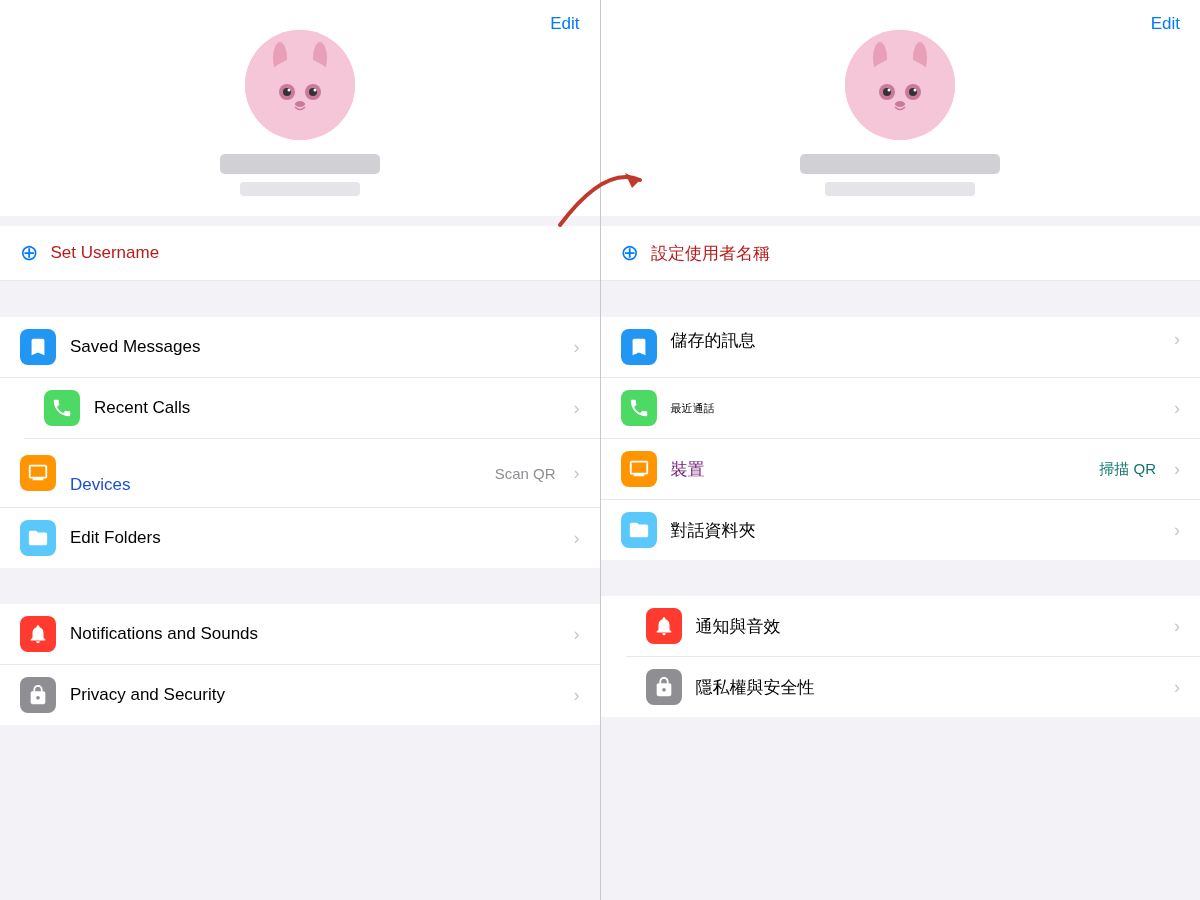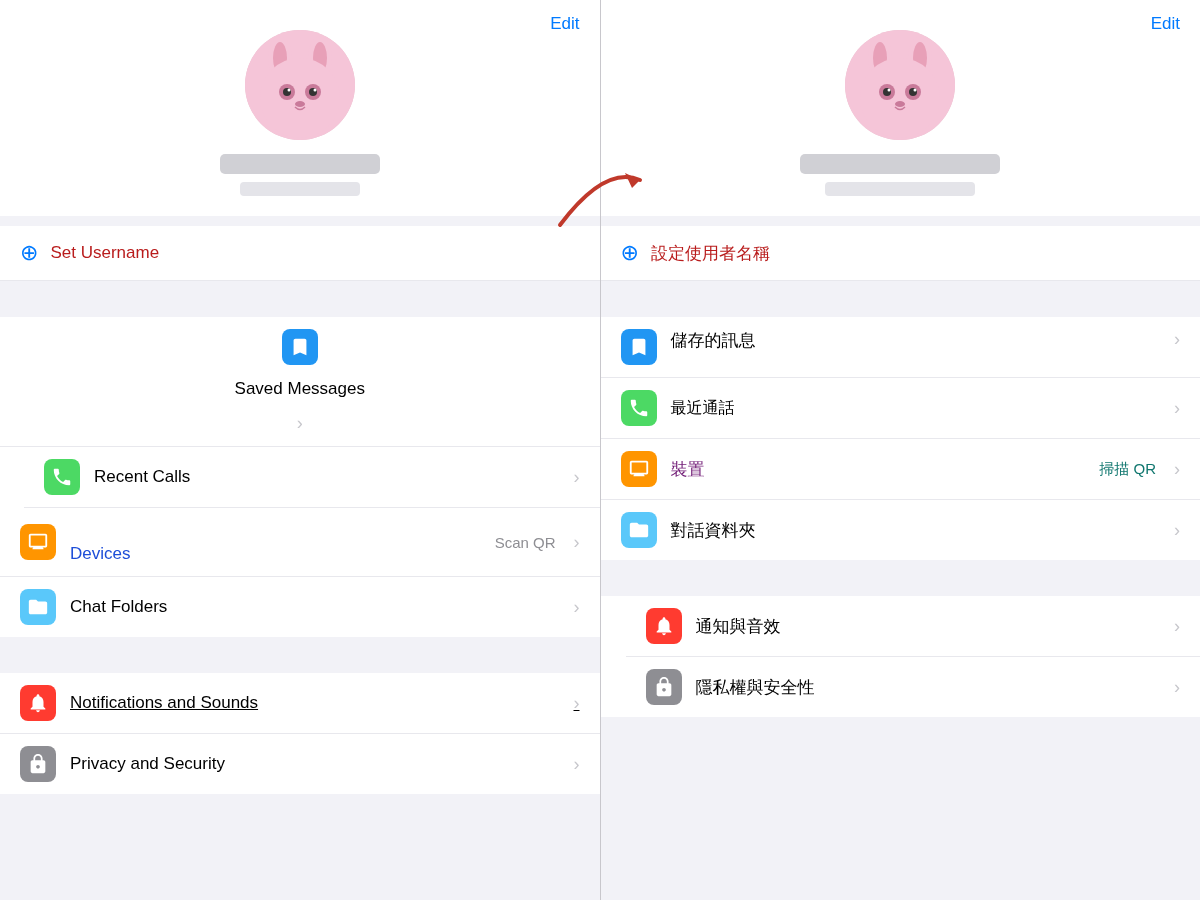--- a/index.html
+++ b/index.html
@@ -56,21 +56,21 @@
     <div style="height:10px; background:#f2f2f7;"></div>
     <div style="background:#fff; padding:14px 20px; display:flex; align-items:center; gap:12px; border-bottom:1px solid #e8e8ed;">
       <span style="color:#007aff; font-size:22px;">⊕</span>
       <span style="color:#b91c1c; font-size:17px;text-align:right;">Set Username</span>
     </div>
 
     <div style="height:36px; background:#f2f2f7;"></div>
 
     <div style="background:#fff;">
 
-      <div style="display:flex; align-items:center; padding:12px 20px; border-bottom:1px solid #e8e8ed; gap:14px; cursor:pointer;flex-direction:column;">
+      <div style="display:flex; align-items:center; padding:12px 20px; border-bottom:1px solid #e8e8ed; gap:14px; cursor:pointer;">
         <div style="width:36px;height:36px;border-radius:8px;background:#2196f3;display:flex;align-items:center;justify-content:center;">
           <svg width="22" height="22" viewBox="0 0 24 24" fill="white">
               <path d="M17 3H7c-1.1 0-2 .9-2 2v16l7-3 7 3V5c0-1.1-.9-2-2-2z"></path>
             </svg>
         </div>
         <span style="flex:1; font-size:17px; color:#000;">Saved Messages</span>
         <span style="color:#c7c7cc; font-size:18px;">›</span>
       </div>
 
       <div style="display:flex; align-items:center; padding:12px 20px; border-bottom:1px solid #e8e8ed; gap:14px; cursor:pointer;margin-left:24px;">
@@ -93,29 +93,29 @@
         <span style="color:#8e8e93; font-size:15px; margin-right:4px;">Scan QR</span>
         <span style="color:#c7c7cc; font-size:18px;">›</span>
       </div>
 
       <div style="display:flex; align-items:center; padding:12px 20px; gap:14px; cursor:pointer;">
         <div style="width:36px;height:36px;border-radius:8px;background:#5ac8fa;display:flex;align-items:center;justify-content:center;">
           <svg width="22" height="22" viewBox="0 0 24 24" fill="white">
               <path d="M10 4H4c-1.1 0-2 .9-2 2v12c0 1.1.9 2 2 2h16c1.1 0 2-.9 2-2V8c0-1.1-.9-2-2-2h-8l-2-2z"></path>
             </svg>
         </div>
-        <span style="flex:1; font-size:17px; color:#000;">Chat Folders</span>
+        <span style="flex:1; font-size:17px; color:#000;">Edit Folders</span>
         <span style="color:#c7c7cc; font-size:18px;">›</span>
       </div>
     </div>
 
     <div style="height:36px; background:#f2f2f7;"></div>
 
     <div style="background:#fff;">
-      <div style="display:flex; align-items:center; padding:12px 20px; border-bottom:1px solid #e8e8ed; gap:14px; cursor:pointer;text-decoration:underline;">
+      <div style="display:flex; align-items:center; padding:12px 20px; border-bottom:1px solid #e8e8ed; gap:14px; cursor:pointer;">
         <div style="width:36px;height:36px;border-radius:8px;background:#ff3b30;display:flex;align-items:center;justify-content:center;">
           <svg width="22" height="22" viewBox="0 0 24 24" fill="white">
               <path d="M12 22c1.1 0 2-.9 2-2h-4c0 1.1.9 2 2 2zm6-6V11c0-3.07-1.64-5.64-4.5-6.32V4c0-.83-.67-1.5-1.5-1.5s-1.5.67-1.5 1.5v.68C7.63 5.36 6 7.92 6 11v5l-2 2v1h16v-1l-2-2z"></path>
             </svg>
         </div>
         <span style="flex:1; font-size:17px; color:#000;">Notifications and Sounds</span>
         <span style="color:#c7c7cc; font-size:18px;">›</span>
       </div>
 
       <div style="display:flex; align-items:center; padding:12px 20px; gap:14px; cursor:pointer;">
@@ -189,21 +189,21 @@
         <span style="flex:1; font-size:17px; color:#000;">儲存的訊息</span>
         <span style="color:#c7c7cc; font-size:18px;">›</span>
       </div>
 
       <div style="display:flex; align-items:center; padding:12px 20px; border-bottom:1px solid #e8e8ed; gap:14px; cursor:pointer;">
         <div style="width:36px;height:36px;border-radius:8px;background:#4cd964;display:flex;align-items:center;justify-content:center;">
           <svg width="22" height="22" viewBox="0 0 24 24" fill="white">
               <path d="M6.6 10.8c1.4 2.8 3.8 5.1 6.6 6.6l2.2-2.2c.3-.3.7-.4 1-.2 1.1.4 2.3.6 3.6.6.6 0 1 .4 1 1V20c0 .6-.4 1-1 1-9.4 0-17-7.6-17-17 0-.6.4-1 1-1h3.5c.6 0 1 .4 1 1 0 1.3.2 2.5.6 3.6.1.3 0 .7-.2 1L6.6 10.8z"></path>
             </svg>
         </div>
-        <span style="flex:1; font-size:16px; color:#000;">最近通話</span>
+        <span style="flex:1; font-size:11px; color:#000;">最近通話</span>
         <span style="color:#c7c7cc; font-size:18px;">›</span>
       </div>
 
       <div style="display:flex; align-items:center; padding:12px 20px; border-bottom:1px solid #e8e8ed; gap:14px; cursor:pointer;">
         <div style="width:36px;height:36px;border-radius:8px;background:#ff9500;display:flex;align-items:center;justify-content:center;">
           <svg width="22" height="22" viewBox="0 0 24 24" fill="white">
               <path d="M20 3H4c-1.1 0-2 .9-2 2v11c0 1.1.9 2 2 2h3l-1 1v1h12v-1l-1-1h3c1.1 0 2-.9 2-2V5c0-1.1-.9-2-2-2zm0 13H4V5h16v11z"></path>
             </svg>
         </div>
         <span style="flex:1; font-size:17px; color:#701a75;">裝置</span>

